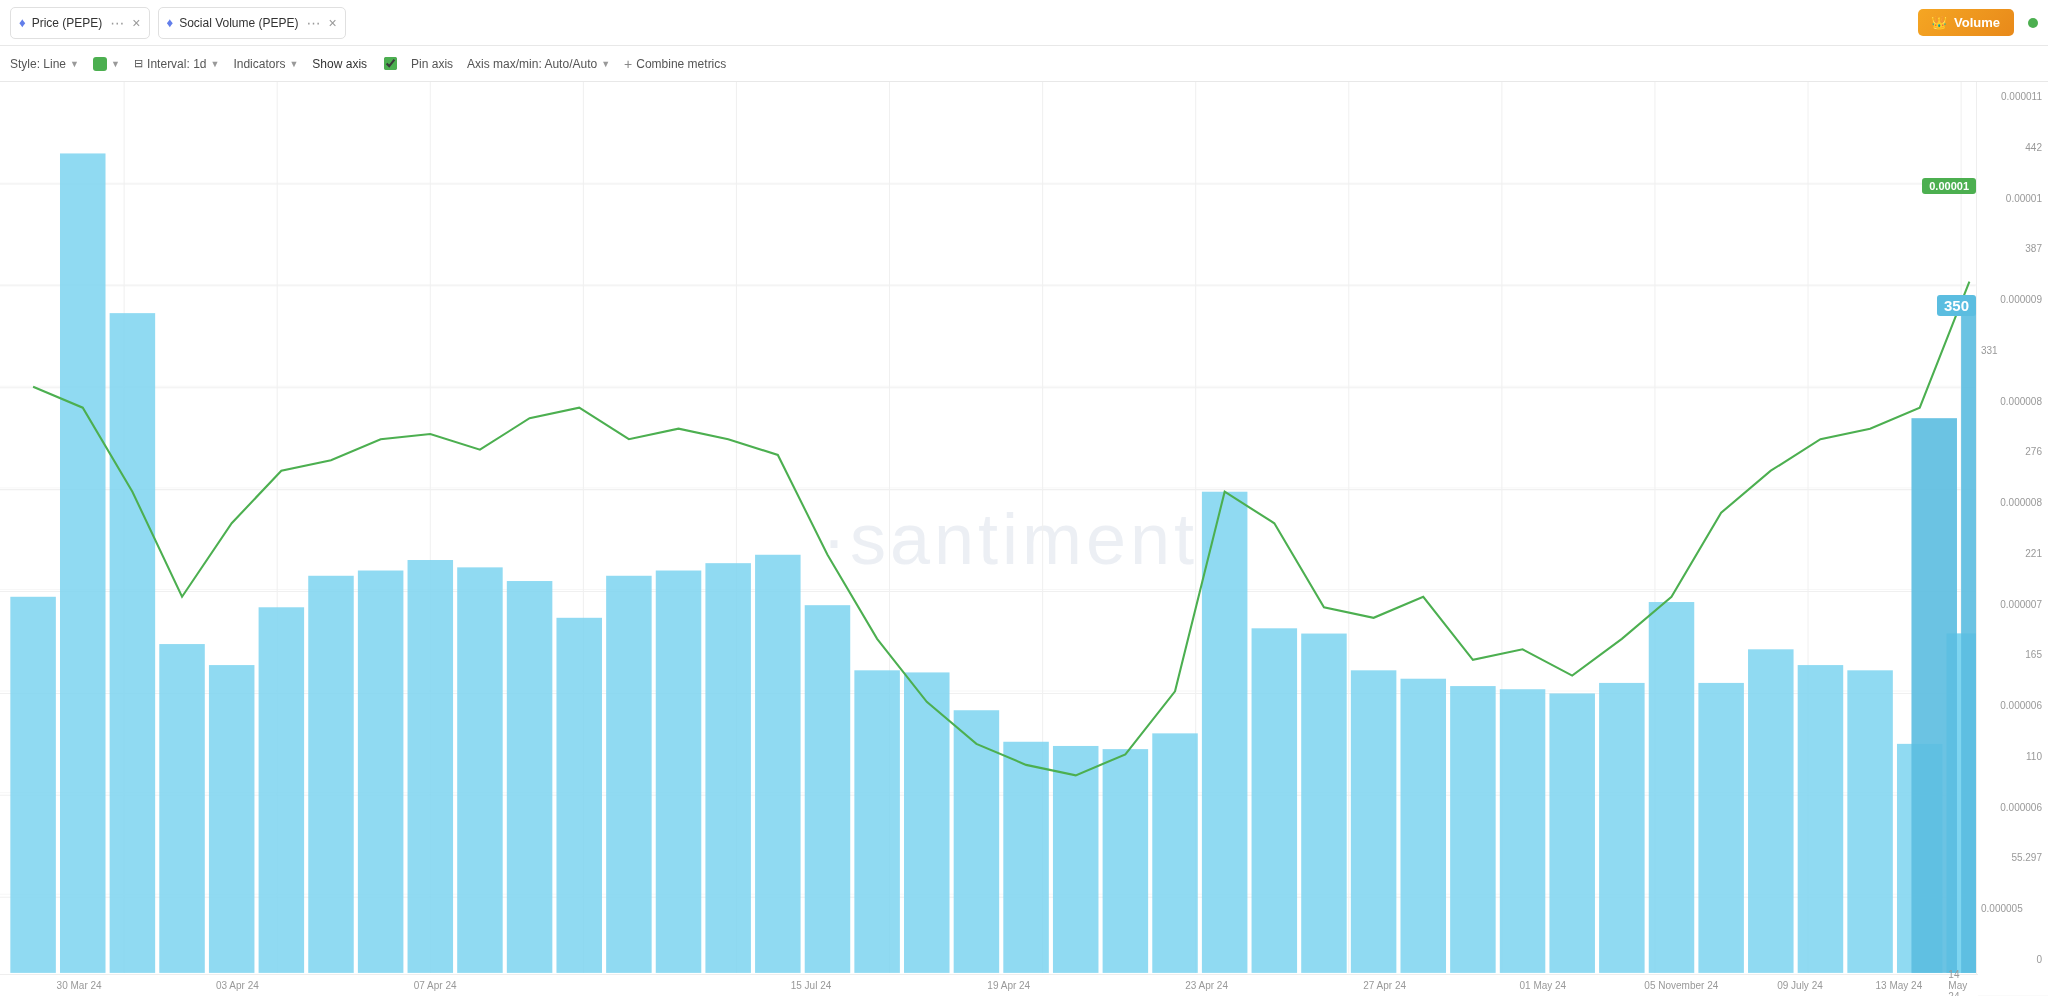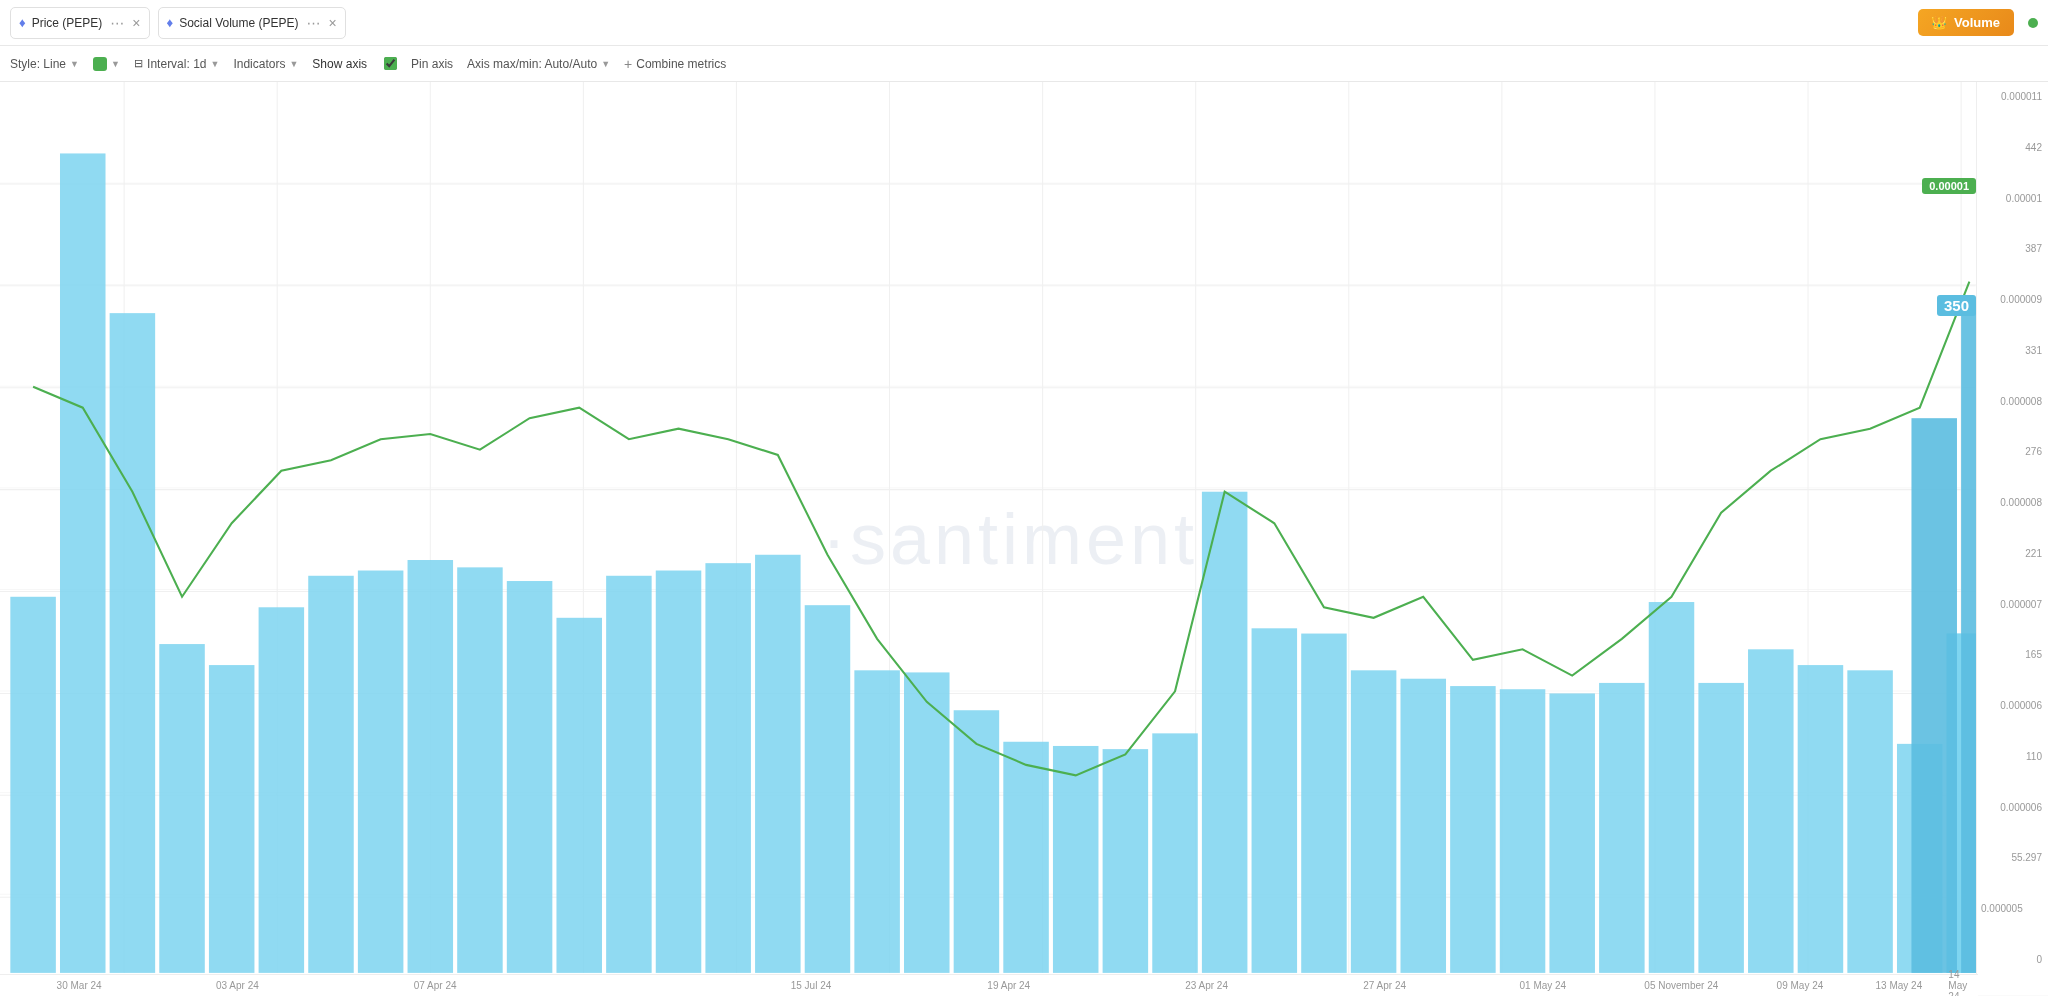--- a/index.html
+++ b/index.html
@@ -381,21 +381,21 @@
   </svg>
 
   <div style="position:absolute;right:0;top:0;width:72px;height:calc(100% - 22px);display:flex;flex-direction:column;justify-content:space-between;padding:8px 6px 8px 4px;font-size:10px;color:#999;background:#fff;border-left:1px solid #eee;">
     <div style="display:flex;flex-direction:column;gap:0;">
       <span style="text-align:right;line-height:1.3;">0.000011</span>
     </div>
     <span style="text-align:right;line-height:1.3;">442</span>
     <span style="text-align:right;line-height:1.3;">0.00001</span>
     <span style="text-align:right;line-height:1.3;">387</span>
     <span style="text-align:right;line-height:1.3;">0.000009</span>
-    <span style="text-align:right;line-height:1.3;">331</span>
+    <span style="line-height:1.3;">331</span>
     <span style="text-align:right;line-height:1.3;">0.000008</span>
     <span style="text-align:right;line-height:1.3;">276</span>
     <span style="text-align:right;line-height:1.3;">0.000008</span>
     <span style="text-align:right;line-height:1.3;">221</span>
     <span style="text-align:right;line-height:1.3;">0.000007</span>
     <span style="text-align:right;line-height:1.3;">165</span>
     <span style="text-align:right;line-height:1.3;">0.000006</span>
     <span style="text-align:right;line-height:1.3;">110</span>
     <span style="text-align:right;line-height:1.3;">0.000006</span>
     <span style="text-align:right;line-height:1.3;">55.297</span>
@@ -411,17 +411,17 @@
     <span class="x-label" style="left:4%;">30 Mar 24</span>
     <span class="x-label" style="left:12%;">03 Apr 24</span>
     <span class="x-label" style="left:22%;">07 Apr 24</span>
     <span class="x-label" style="left:32%;margin-top:37px;">11 Apr 24</span>
     <span class="x-label" style="left:41%;">15 Jul 24</span>
     <span class="x-label" style="left:51%;">19 Apr 24</span>
     <span class="x-label" style="left:61%;">23 Apr 24</span>
     <span class="x-label" style="left:70%;">27 Apr 24</span>
     <span class="x-label" style="left:78%;">01 May 24</span>
     <span class="x-label" style="left:85%;">05 November 24</span>
-    <span class="x-label" style="left:91%;">09 May 24</span>
+    <span class="x-label" style="left:91%;">09 July 24</span>
     <span class="x-label" style="left:96%;">13 May 24</span>
     <span class="x-label" style="left:99%;">14 May 24</span>
   </div>
 </div>
 
 </body></html>

